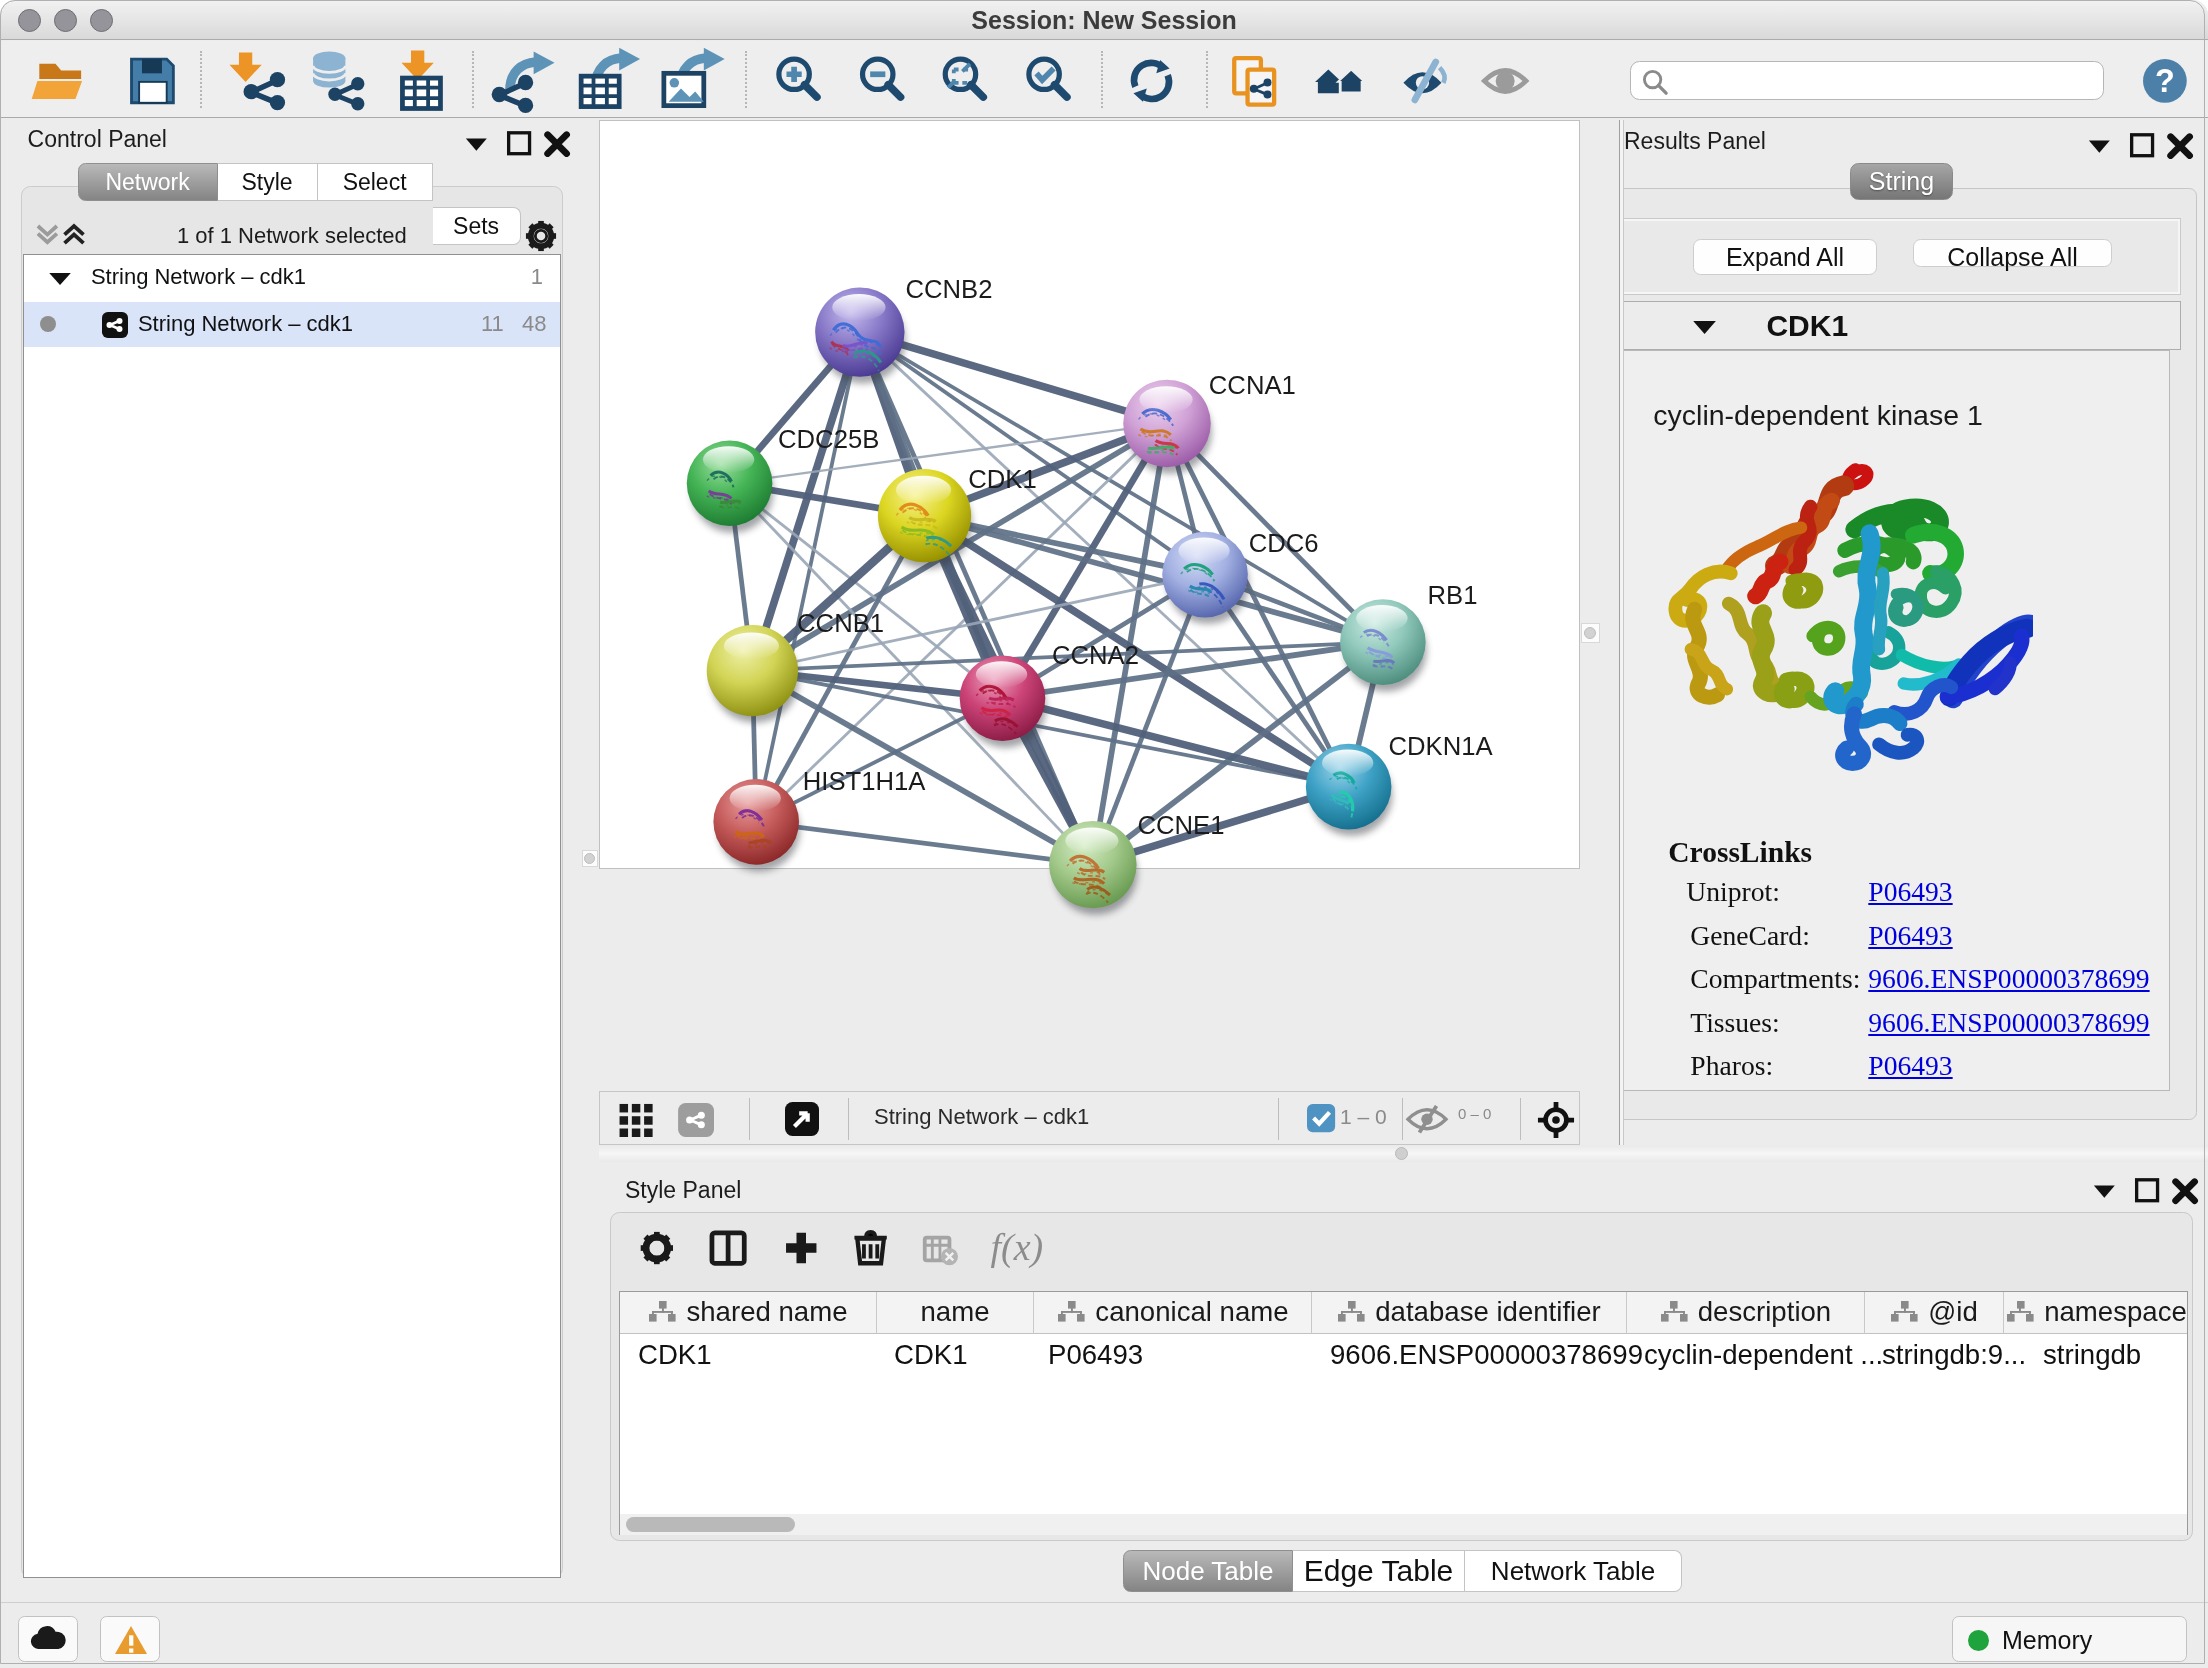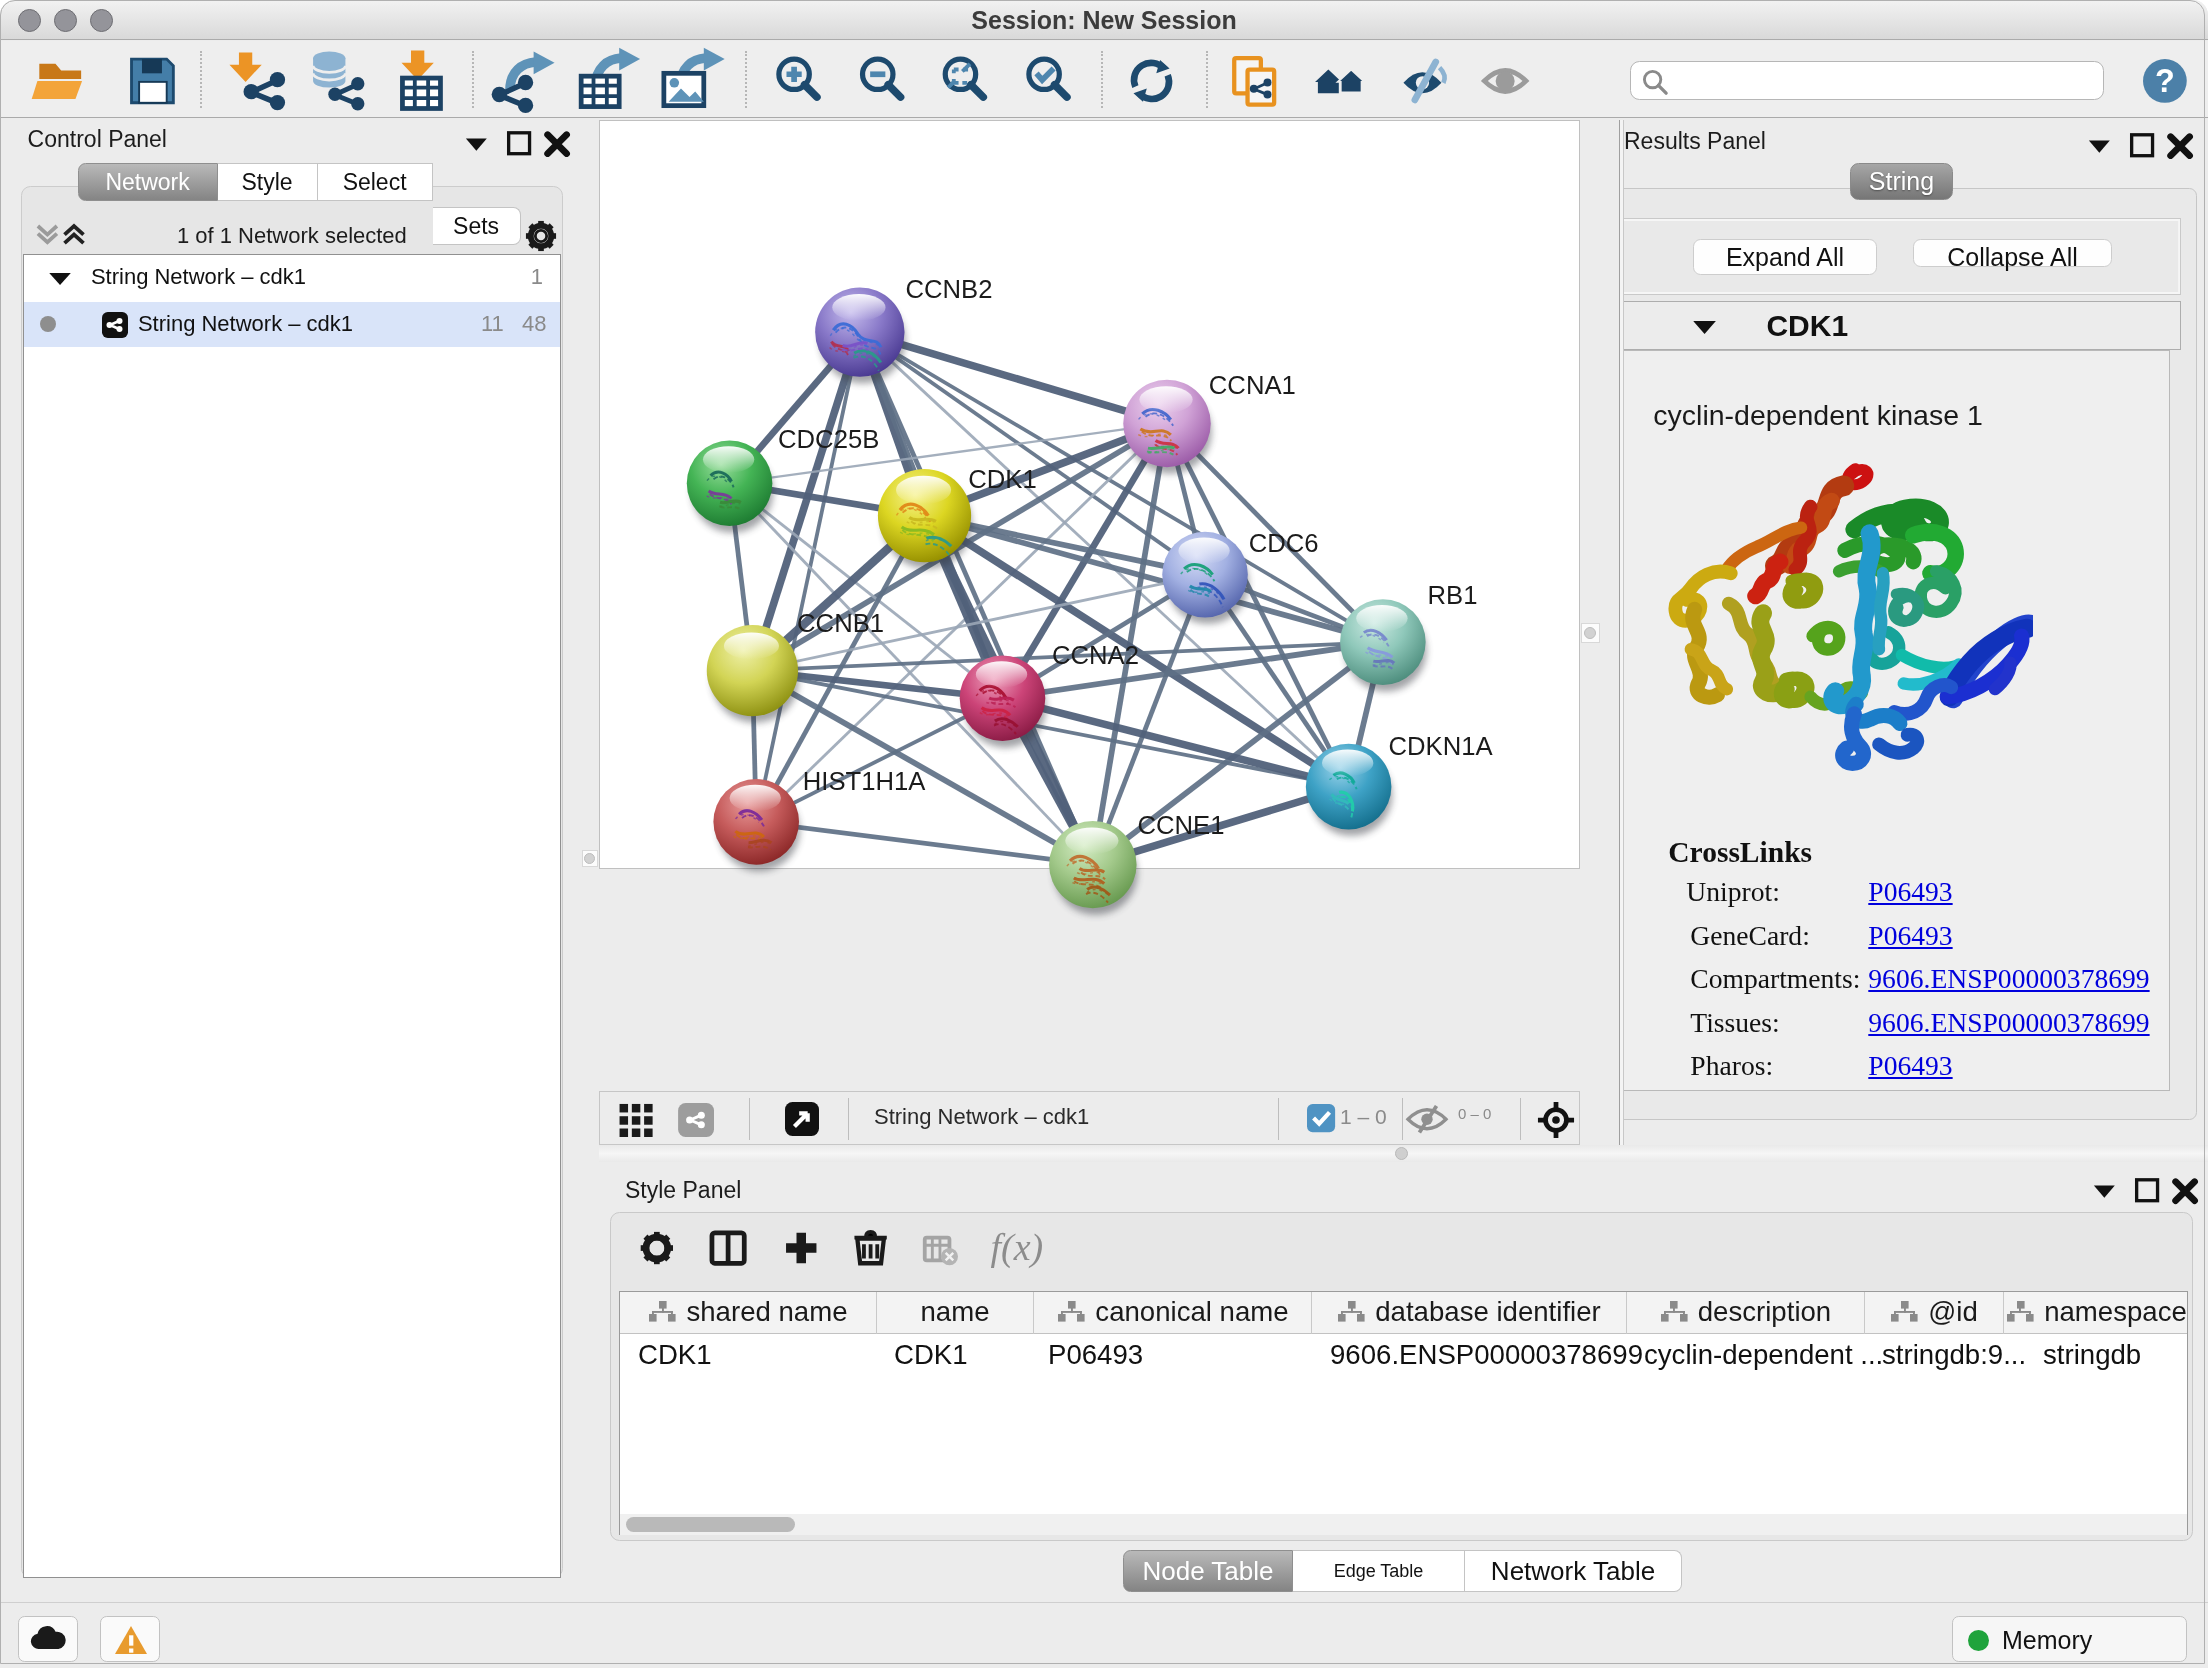--- a/index.html
+++ b/index.html
@@ -750,21 +750,21 @@
     <div class="abs tcell" style="left:428px;">P06493</div>
     <div class="abs tcell" style="left:710px;">9606.ENSP00000378699</div>
     <div class="abs tcell" style="left:1024px;">cyclin-dependent ...</div>
     <div class="abs tcell" style="left:1262px;">stringdb:9...</div>
     <div class="abs tcell" style="left:1423px;">stringdb</div>
     <div class="abs" style="left:0;top:222px;width:1567px;height:21px;background:#f0f0f0;">
       <div class="abs" style="left:5.7px;top:2.9px;width:169px;height:15px;background:#b9b9b9;border-radius:7.6px;"></div>
     </div>
   </div>
   <div class="abs" style="left:524px;top:388px;width:170px;height:42px;background:linear-gradient(#b9b9b9,#848484);border:1px solid #8f8f8f;border-radius:7.6px 0 0 7.6px;color:#fff;font-size:26px;text-align:center;line-height:40px;">Node Table</div>
-  <div class="abs" style="left:694px;top:388px;width:172px;height:42px;background:#fff;border:1px solid #c4c4c4;border-left:none;color:#111;font-size:18px;text-align:center;line-height:40px;">Edge Table</div>
+  <div class="abs" style="left:694px;top:388px;width:172px;height:42px;background:#fff;border:1px solid #c4c4c4;border-left:none;color:#111;font-size:30px;text-align:center;line-height:40px;">Edge Table</div>
   <div class="abs" style="left:866px;top:388px;width:217px;height:42px;background:#fff;border:1px solid #c4c4c4;border-left:none;border-radius:0 7.6px 7.6px 0;color:#111;font-size:26px;text-align:center;line-height:40px;">Network Table</div>
 </div>
 <div id="bottombar" class="abs">
   <div class="icbtn abs" style="left:18px;top:13.3px;width:60px;height:46px;">
     <svg style="margin:8.6px 0 0 11.4px;" width="36" height="25" viewBox="0 0 38 26">
         <path d="M10,24 a8,8 0 0 1 -2,-16 a10,10 0 0 1 19,-2 a7.5,7.5 0 0 1 3,18 z" fill="#1a1a1a"></path>
       </svg>
   </div>
   <div class="icbtn abs" style="left:100px;top:13.3px;width:60px;height:46px;">
     <svg style="margin:6.7px 0 0 12.4px;" width="36" height="32" viewBox="0 0 38 34">

